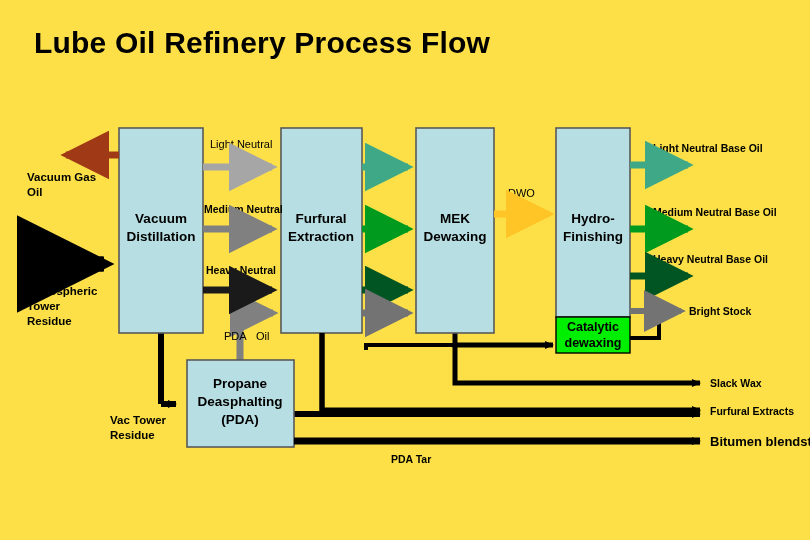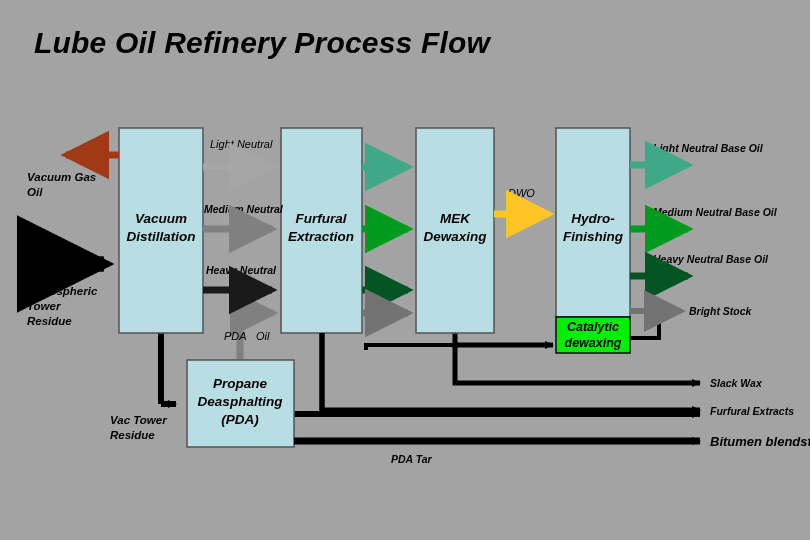--- a/index.html
+++ b/index.html
@@ -1,18 +1,18 @@
 <!DOCTYPE html>
 <html><head>
 <meta charset="utf-8">
 <style>
   html,body{margin:0;padding:0;background:#ffffff;}
   body{width:810px;height:540px;overflow:hidden;
        font-family:"Liberation Sans", sans-serif;color:#000;}
-  #slide{position:relative;width:810px;height:540px;background:#a3a3a3;font-style:italic;}
+  #slide{position:relative;width:810px;height:540px;background:#fde047;}
 
   #title{
     position:absolute;left:34px;top:26px;width:700px;
     font-size:30px;font-weight:bold;letter-spacing:0.2px;
     color:#000;line-height:1.1;
   }
 
   #diagram{position:absolute;left:0;top:0;width:810px;height:470px;}
 
   .boxlabel{

